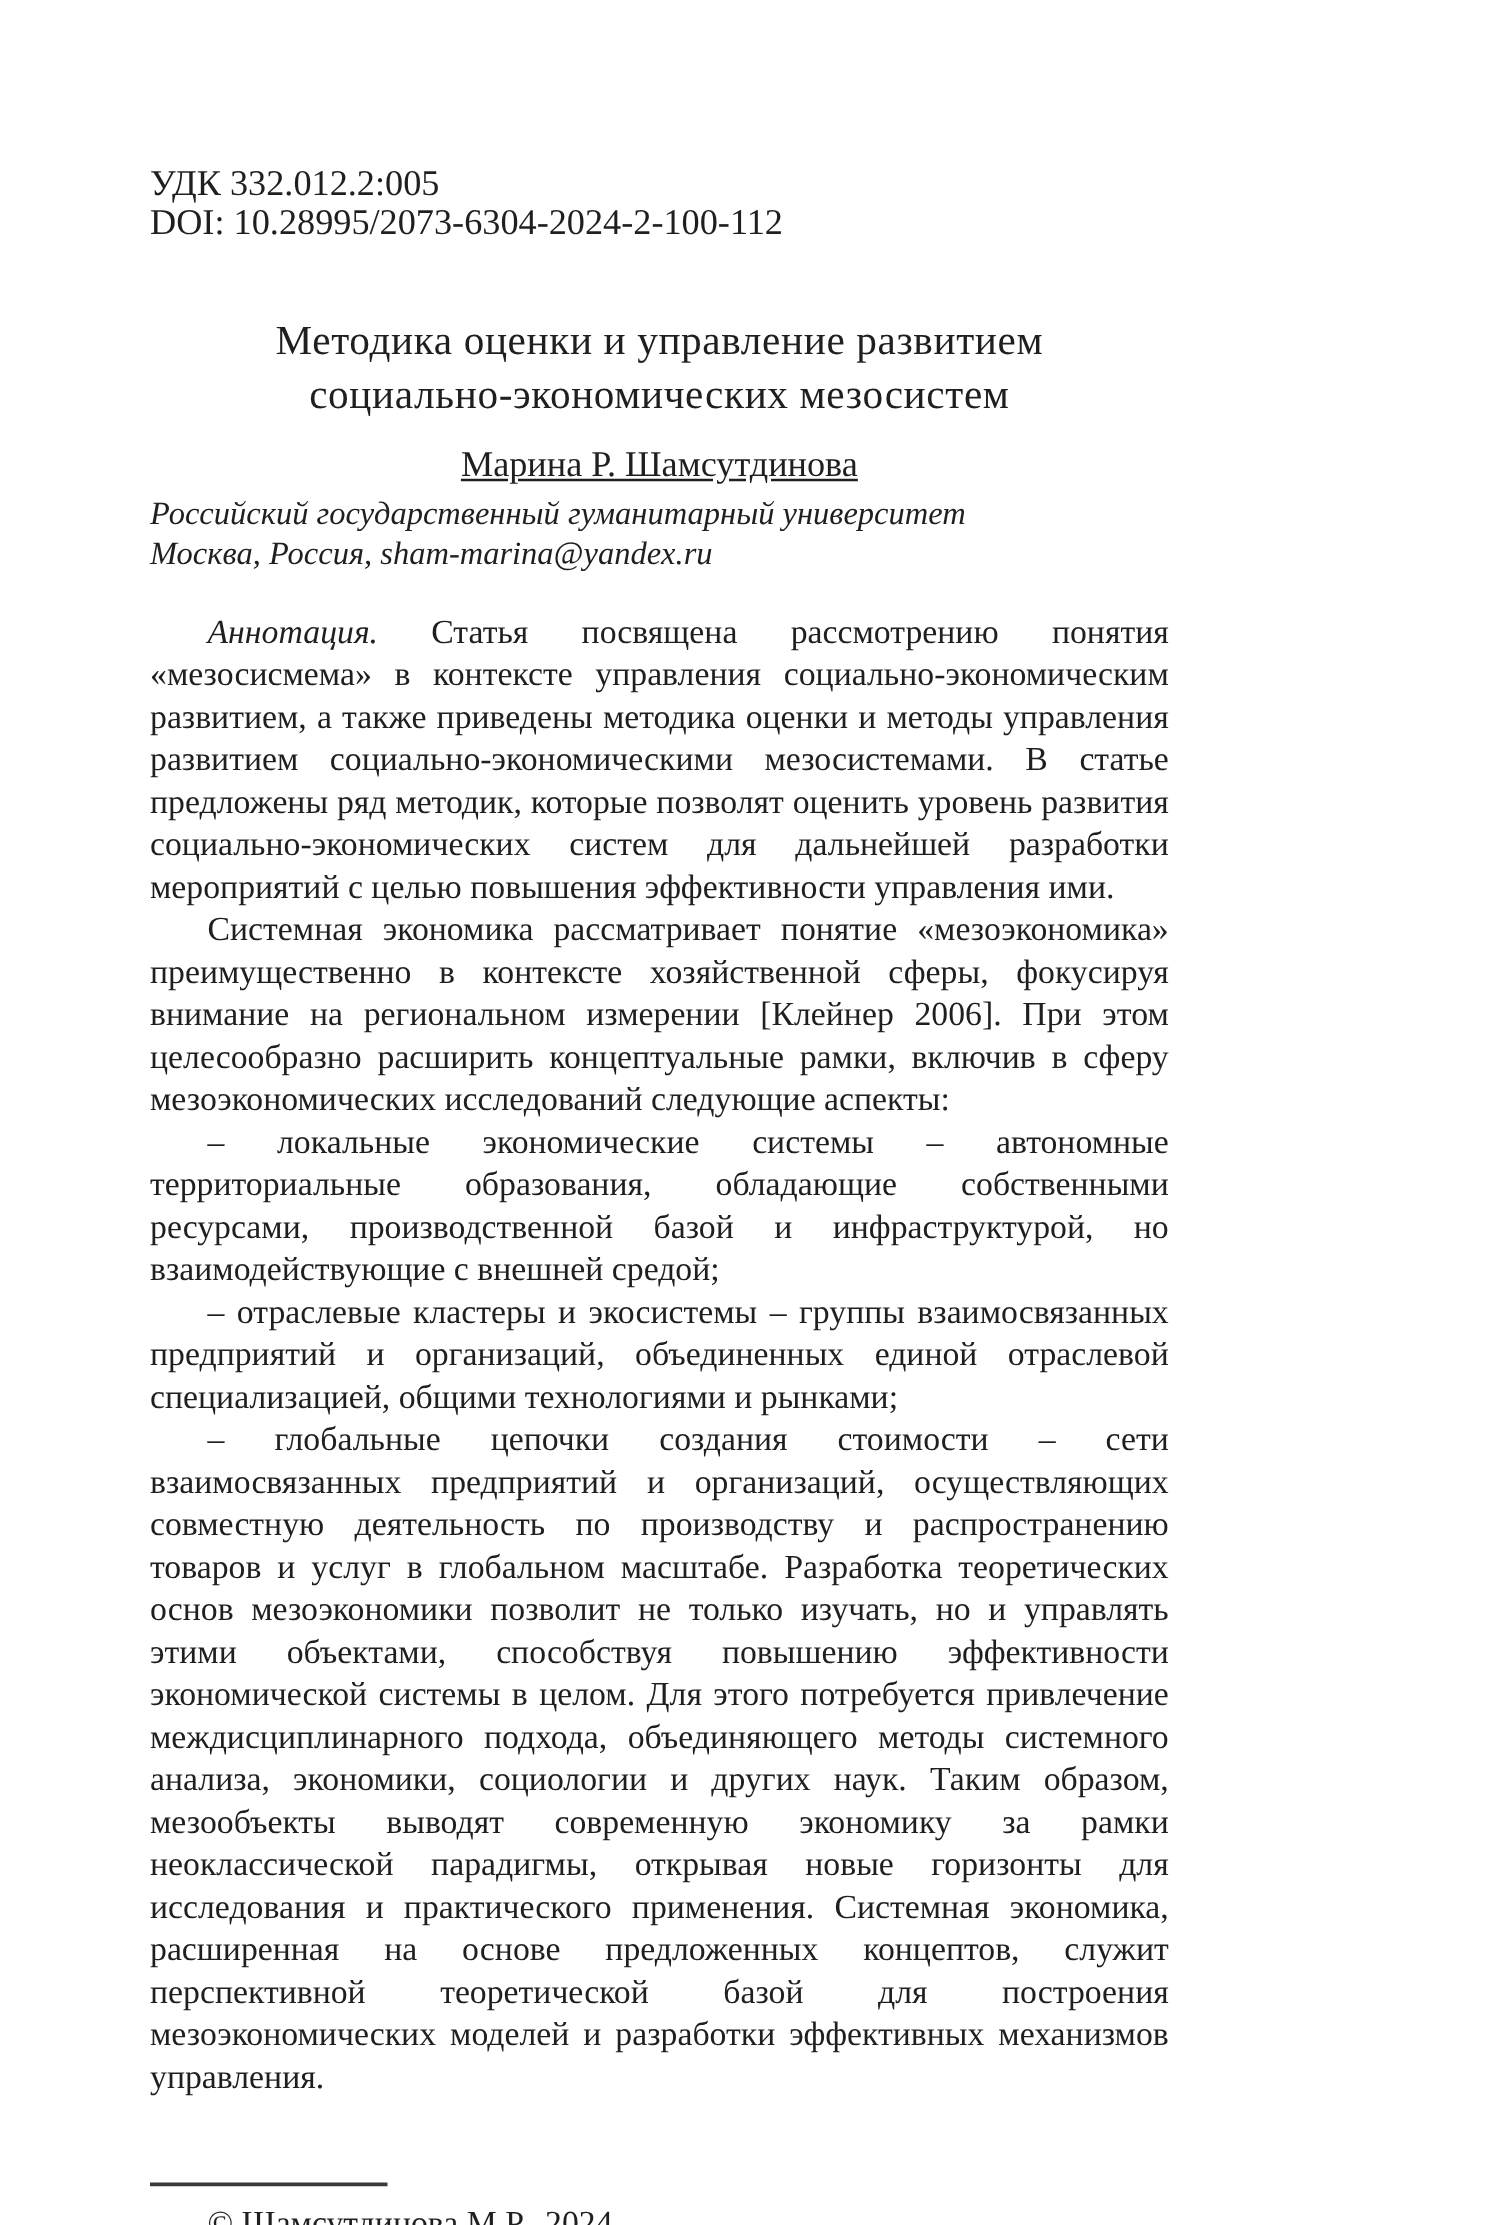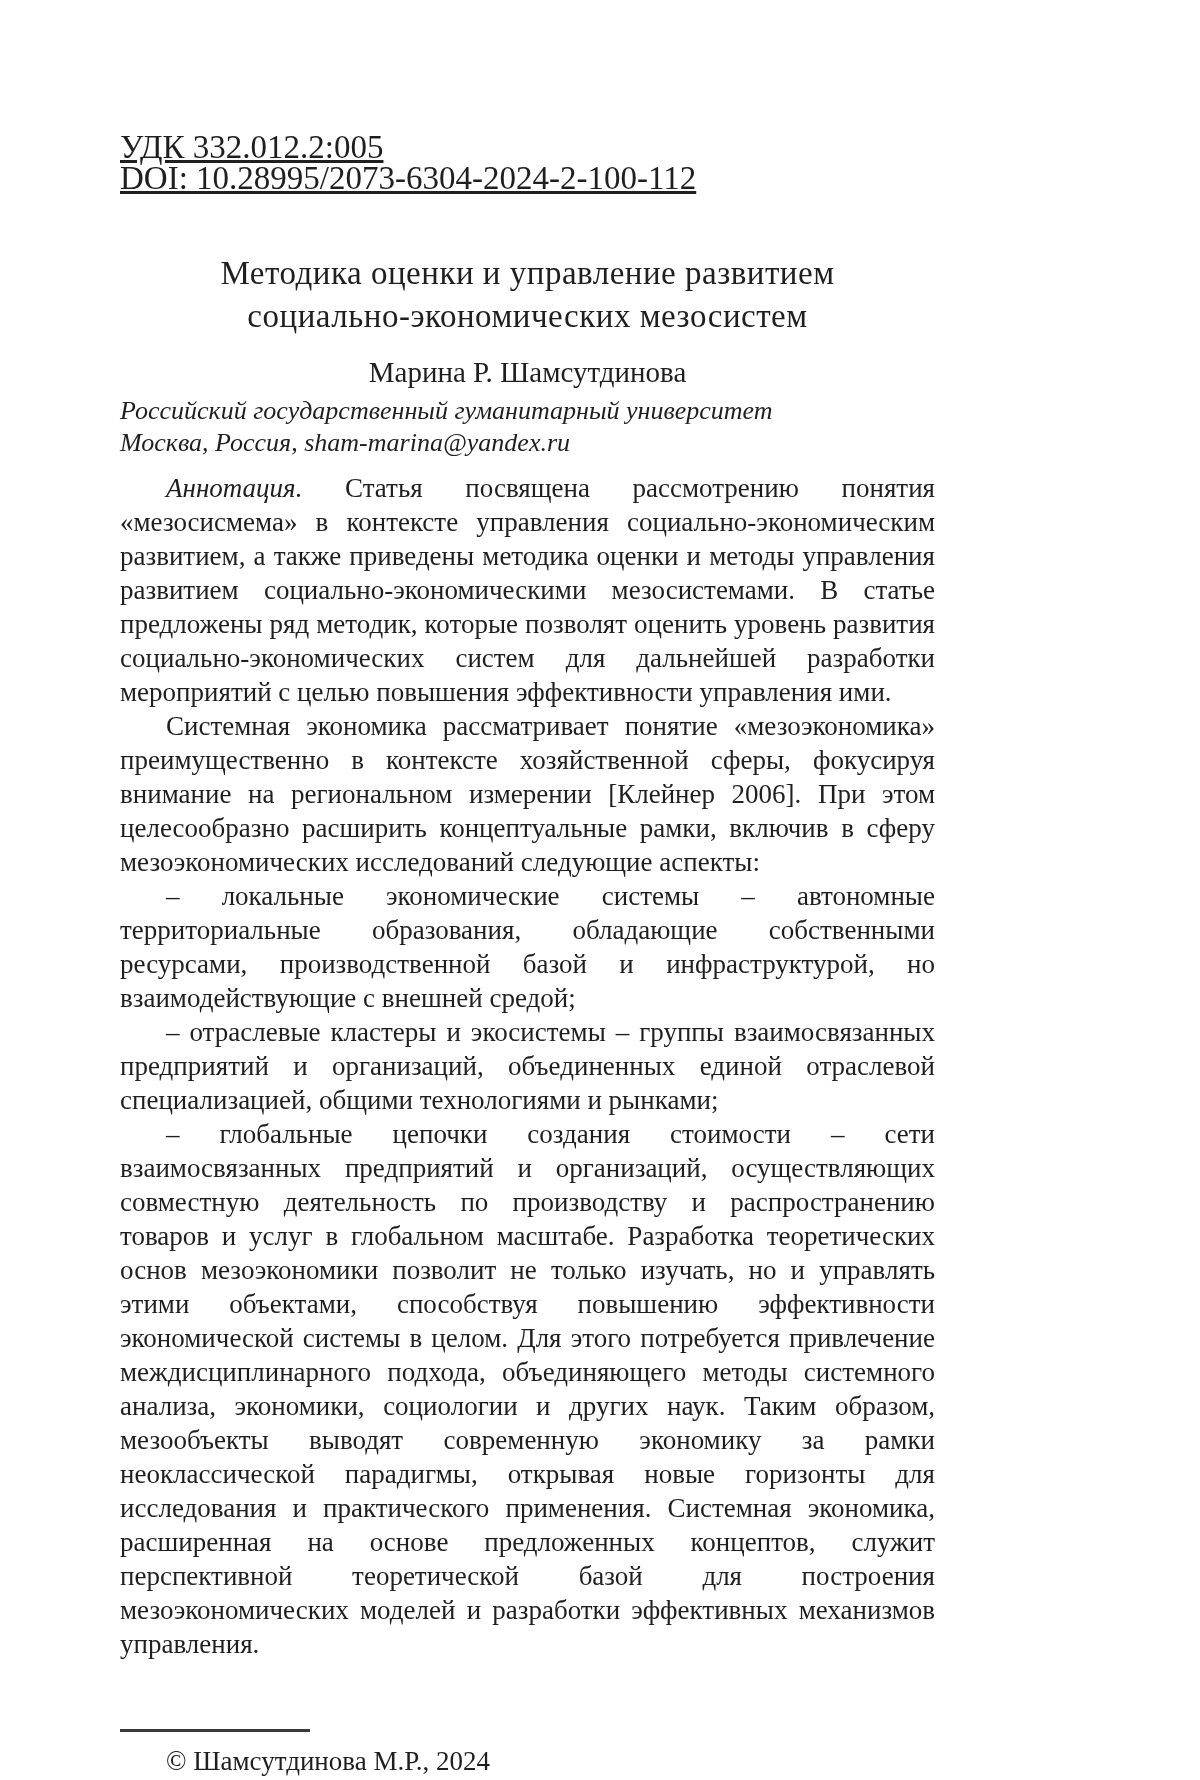--- a/index.html
+++ b/index.html
@@ -12,49 +12,49 @@
     width: 1200px;
     height: 1780px;
     background: #ffffff;
     color: #1f1f1f;
     font-family: "Liberation Serif", "DejaVu Serif", serif;
     box-sizing: border-box;
     padding: 132px 265px 0 120px; 
     overflow: hidden;
   }
   .meta-block {
-    font-size: 33px;
+    font-size: 29px;
     line-height: 31px;
     text-align: left;
-    text-decoration: underline;
   }
   .article-title {
     margin: 58px 0 16px 0;
     font-size: 33px;
     line-height: 43px;
     font-weight: normal;
     text-align: center;
     letter-spacing: 0.5px;
   }
   .article-title .line { display: block; }
   .author-name {
     margin-top: 2px;
     font-size: 29px;
     line-height: 36px;
     text-align: center;
+    text-decoration: underline;
   }
   .affiliation {
     margin-top: 5px;
     font-style: italic;
     font-size: 26px;
     line-height: 32px;
   }
   .affiliation .line { display: block; }
   .body-text {
-    margin-top: 12px;
+    margin-top: 29px;
   }
   .body-text p {
     margin: 0;
     font-size: 27px;
     line-height: 34px;
     text-align: justify;
     text-indent: 46px;
   }
   .abstract-label { font-style: italic; }
   .footnote-rule {

